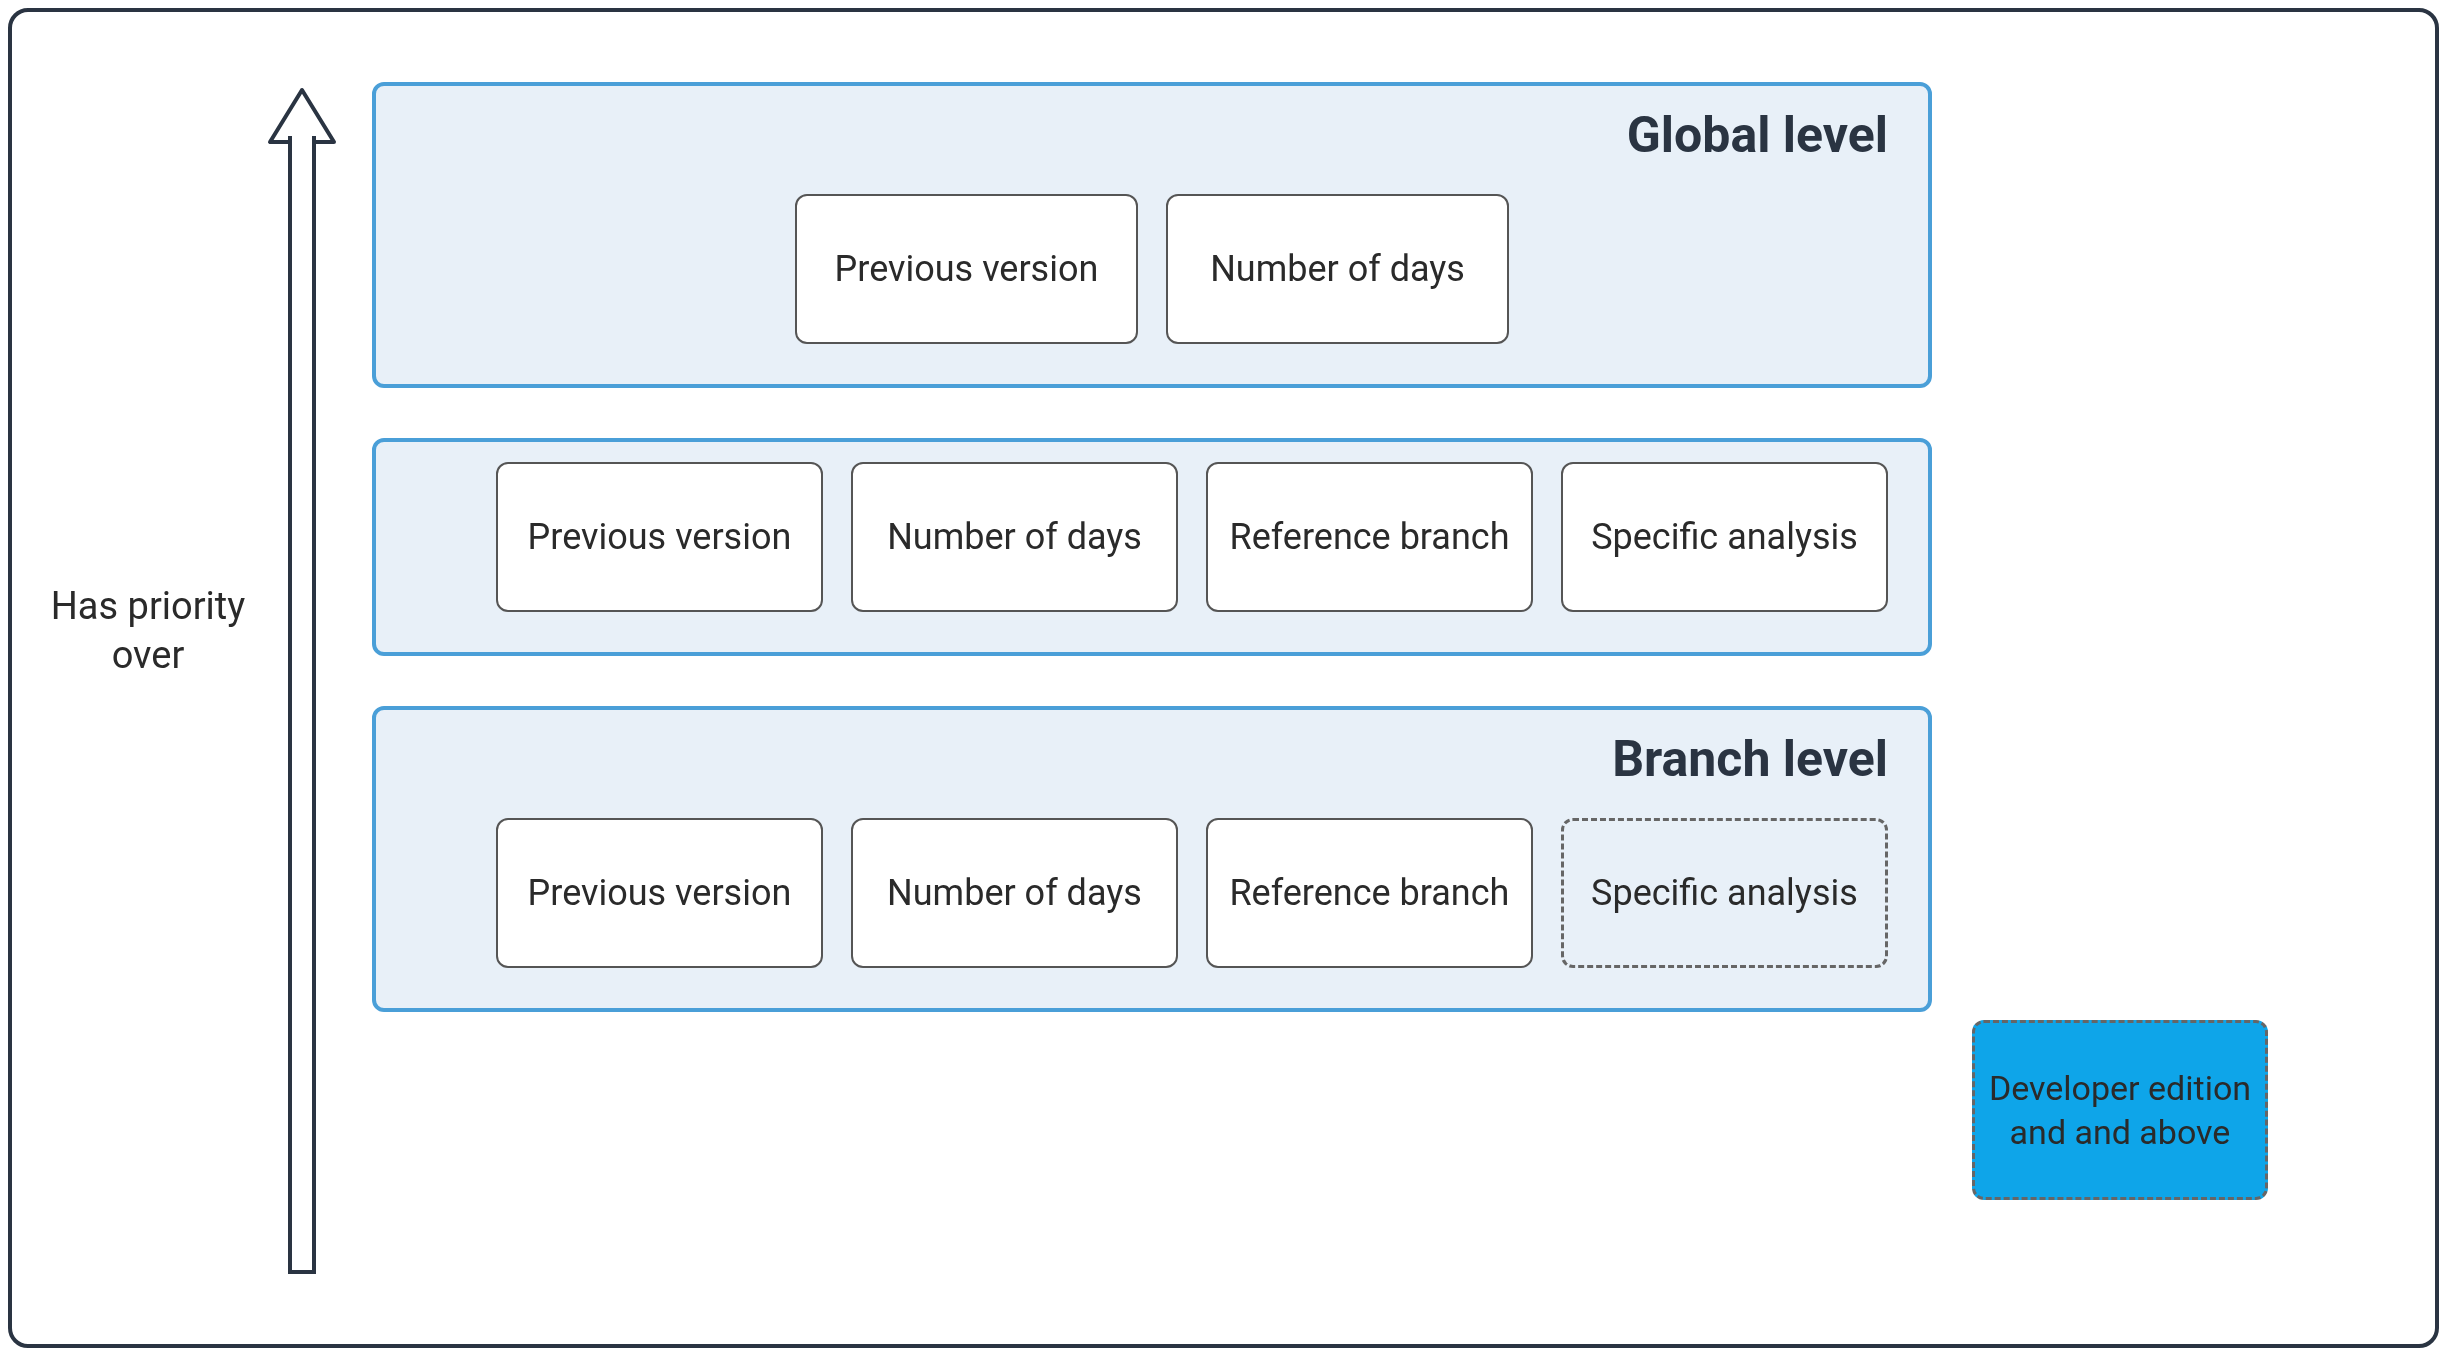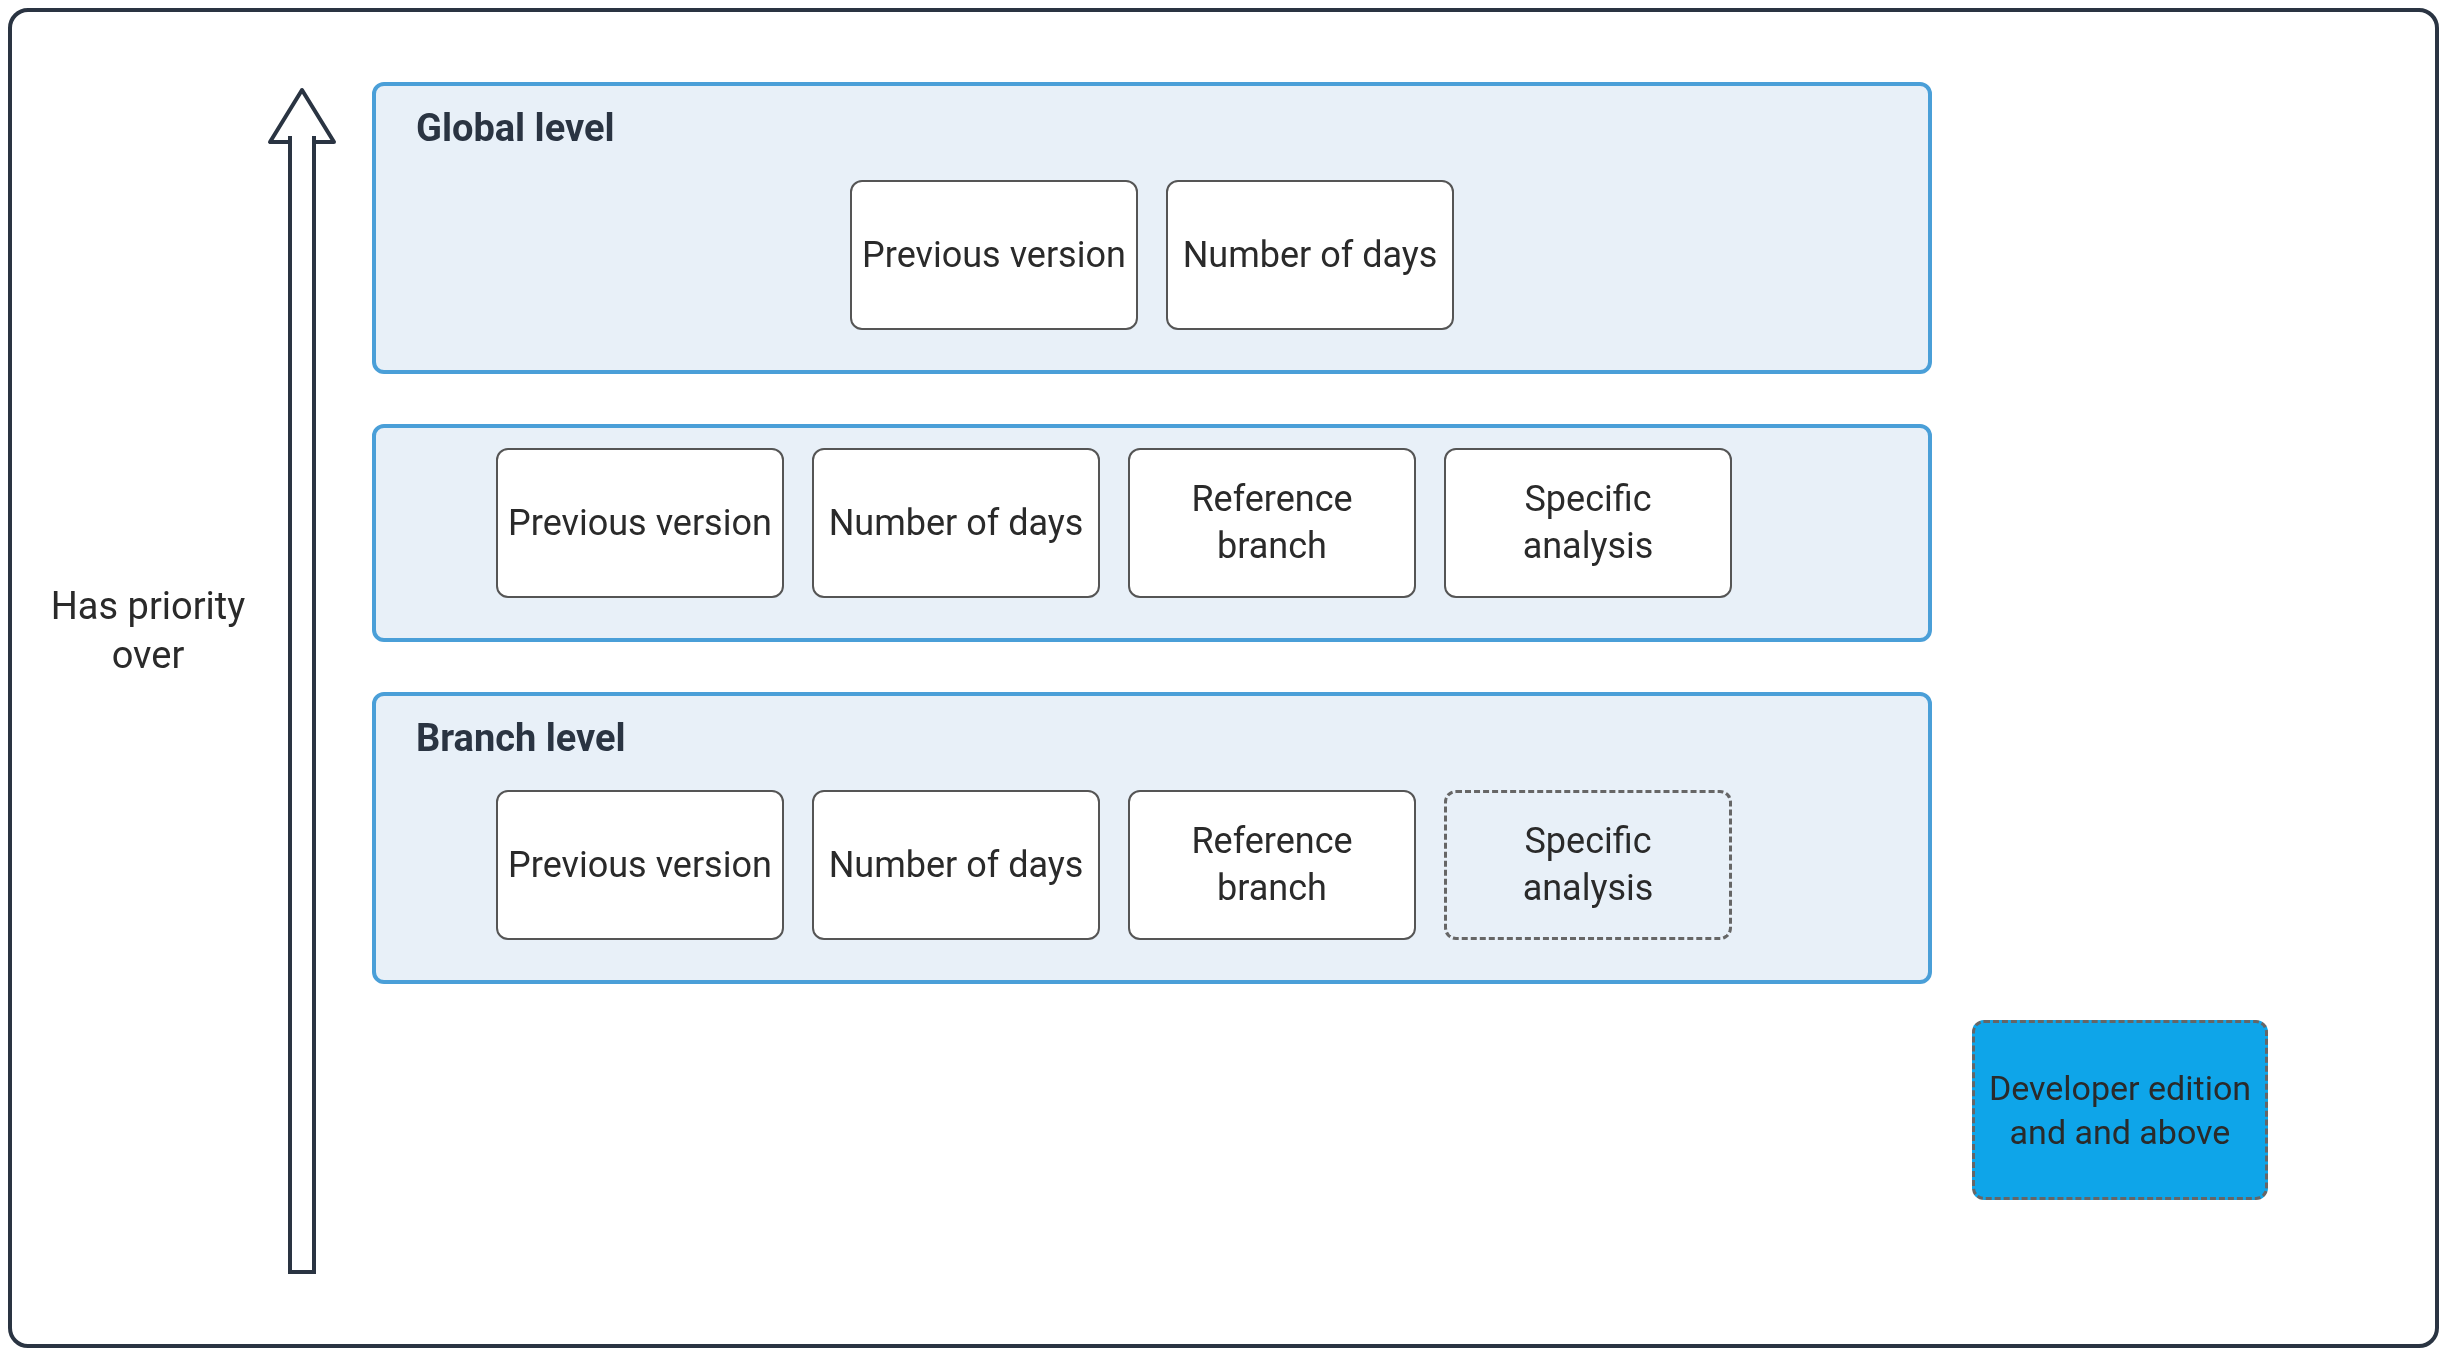--- a/index.html
+++ b/index.html
@@ -44,39 +44,39 @@
     flex-direction: column;
     gap: 50px;
   }
   .level {
     border: 4px solid #4a9fd8;
     border-radius: 12px;
     background: #e8f0f8;
     padding: 20px 40px 40px 40px;
   }
   .level-title {
-    text-align: left;
-    font-size: 38px;
+    text-align: right;
+    font-size: 50px;
     font-weight: 700;
     color: #2a3442;
     margin-bottom: 30px;
   }
   .boxes {
     display: flex;
     gap: 28px;
     justify-content: center;
   }
   .boxes-left {
     display: flex;
     gap: 28px;
     justify-content: flex-start;
     padding-left: 80px;
   }
   .box {
-    width: 288px;
+    width: 343px;
     height: 150px;
     border: 2px solid #555;
     border-radius: 12px;
     background: #fff;
     display: flex;
     align-items: center;
     justify-content: center;
     text-align: center;
     font-size: 36px;
     color: #2a2a2a;

